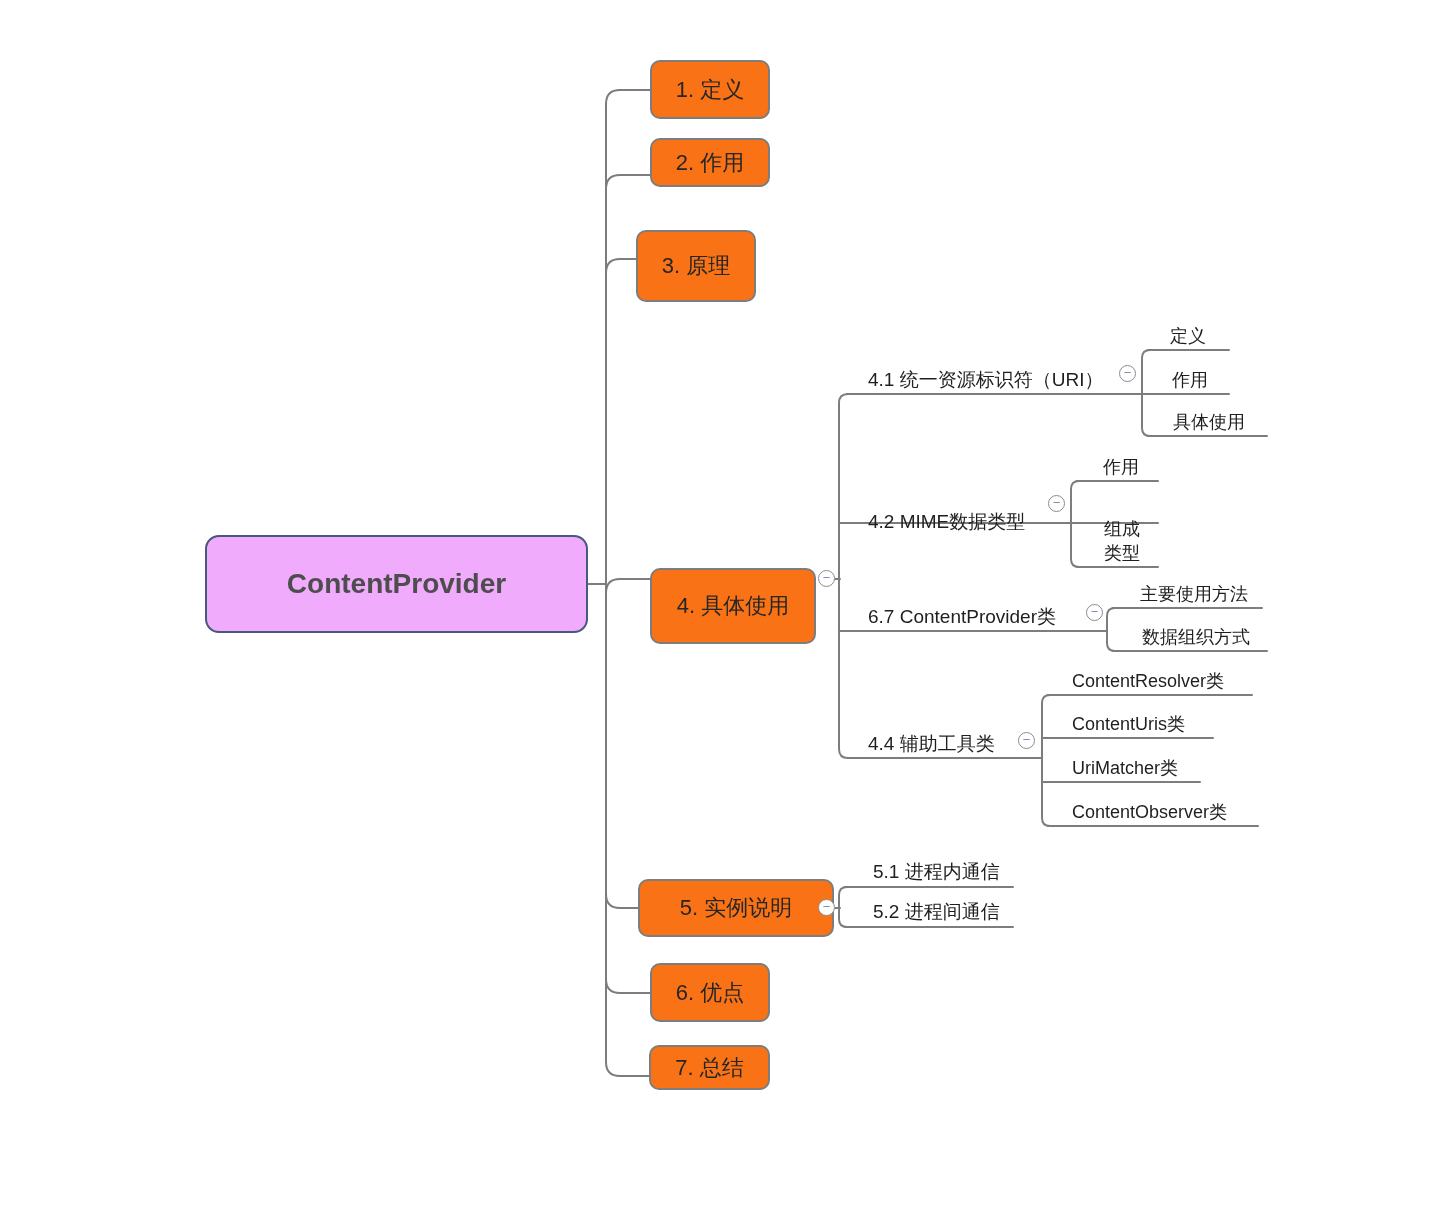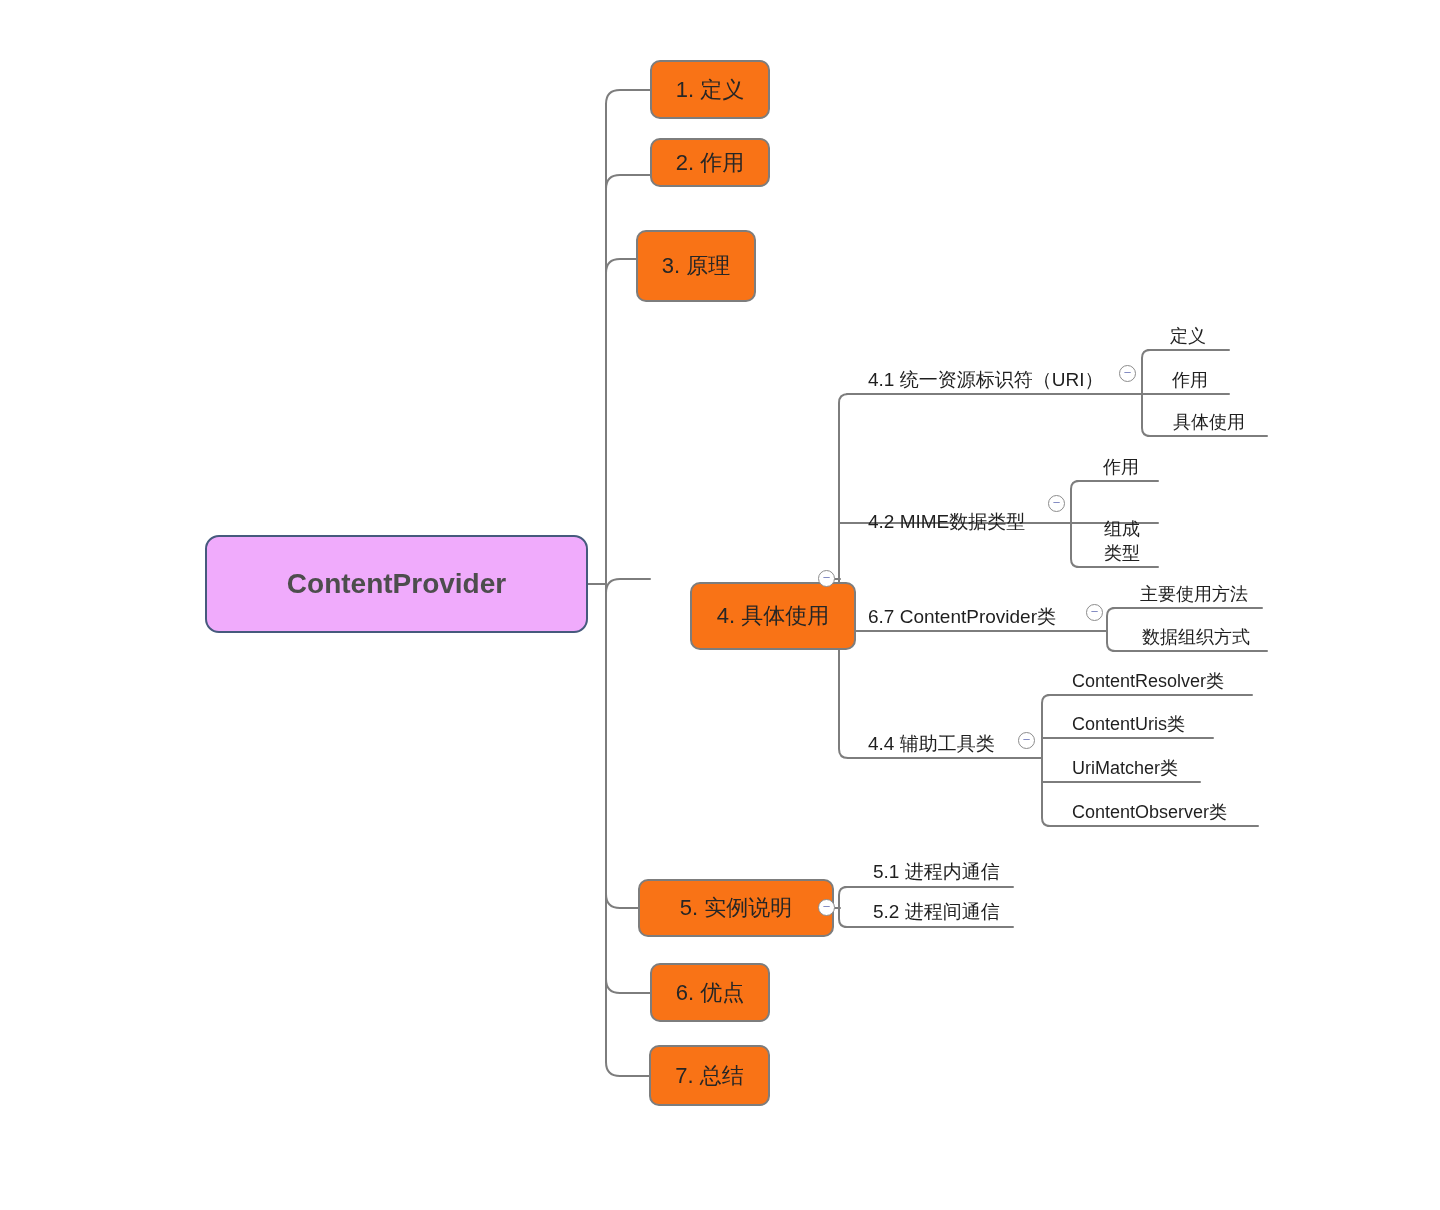--- a/index.html
+++ b/index.html
@@ -115,30 +115,30 @@
 
   <div class="node-box" style="left:650px;top:60px;width:120px;height:59px;">
     <span>1. 定义</span>
   </div>
   <div class="node-box" style="left:650px;top:138px;width:120px;height:49px;">
     <span>2. 作用</span>
   </div>
   <div class="node-box" style="left:636px;top:230px;width:120px;height:72px;">
     <span>3. 原理</span>
   </div>
-  <div class="node-box" style="left:650px;top:582px;width:166px;height:68px;margin-left:40px;">
+  <div class="node-box" style="left:650px;top:568px;width:166px;height:76px;">
     <span>4. 具体使用</span>
   </div>
   <div class="node-box" style="left:638px;top:879px;width:196px;height:58px;">
     <span>5. 实例说明</span>
   </div>
   <div class="node-box" style="left:650px;top:963px;width:120px;height:59px;">
     <span>6. 优点</span>
   </div>
-  <div class="node-box" style="left:649px;top:1045px;width:121px;height:61px;">
+  <div class="node-box" style="left:649px;top:1045px;width:121px;height:45px;">
     <span>7. 总结</span>
   </div>
 
   <div class="collapse" style="left:818px;top:570px;">
     <span>−</span>
   </div>
   <div class="collapse" style="left:818px;top:899px;">
     <span>−</span>
   </div>
   <div class="collapse" style="left:1119px;top:365px;">

